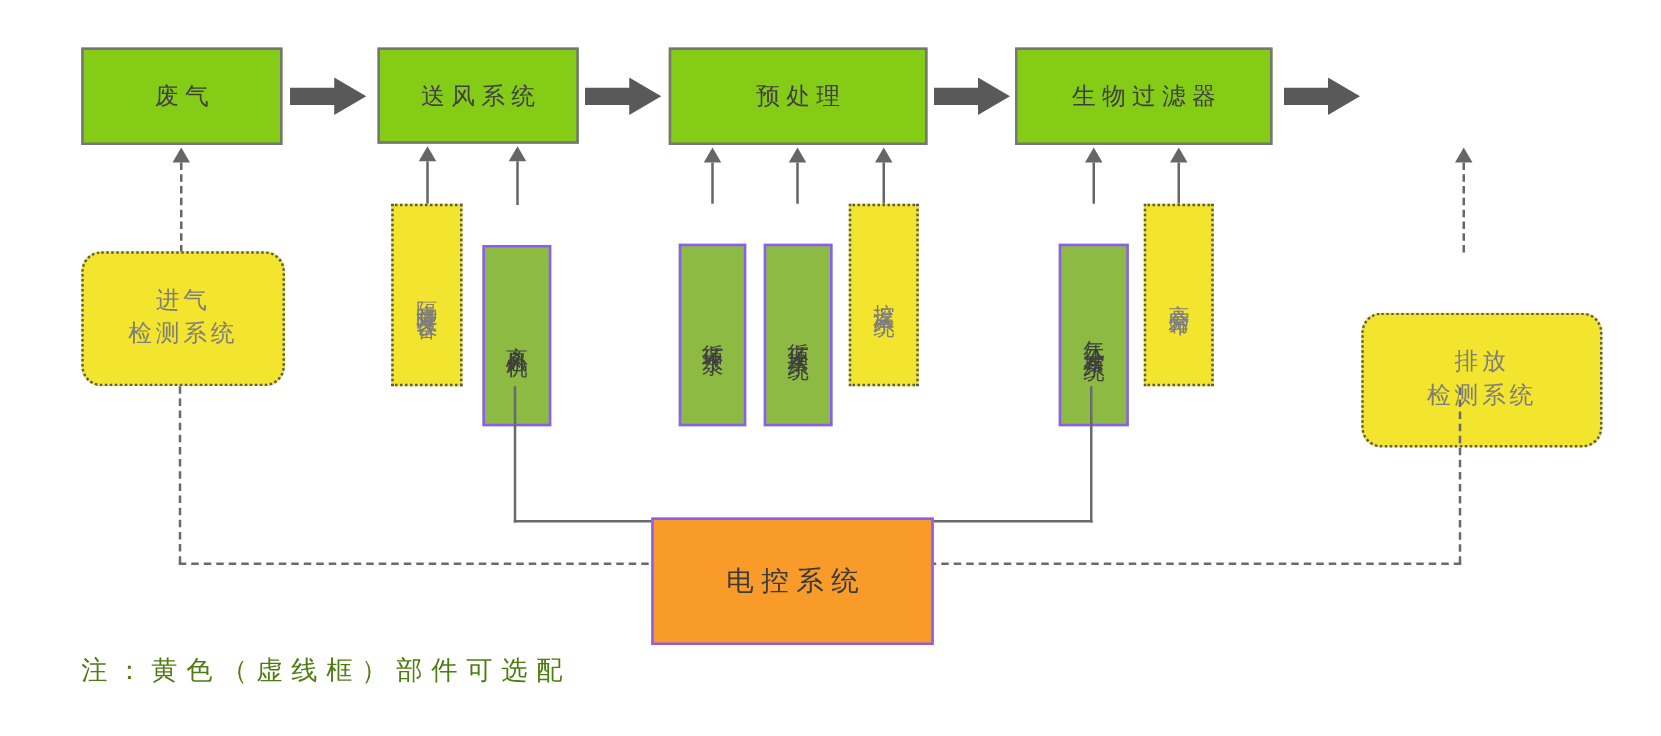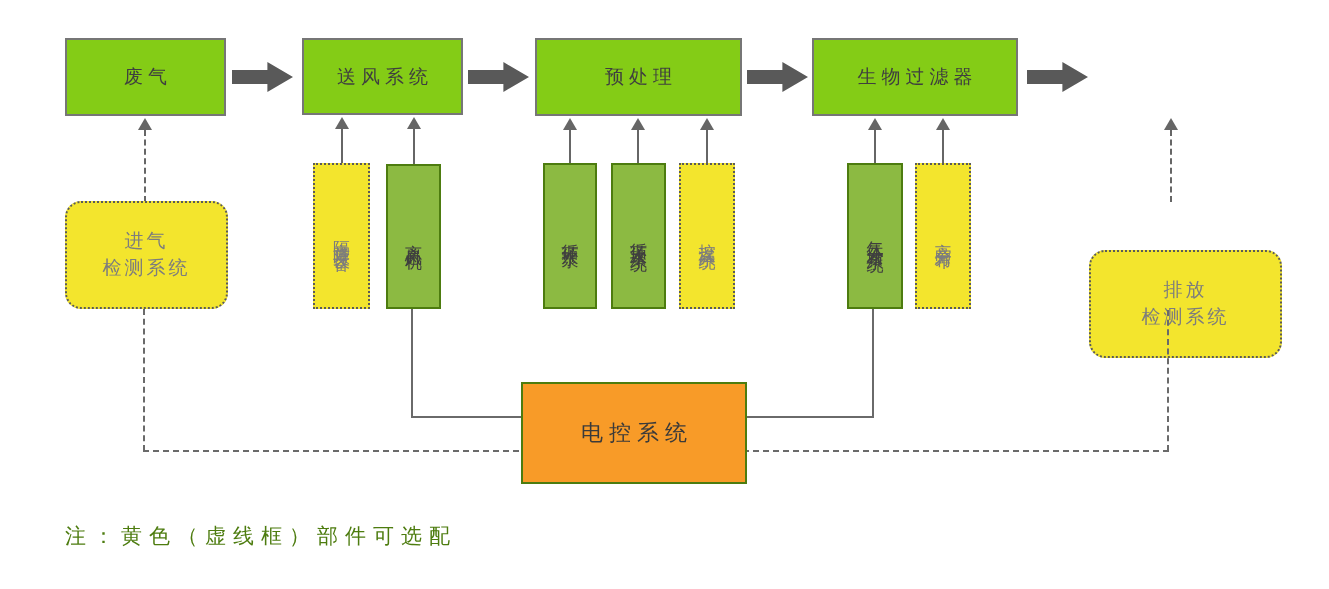--- a/index.html
+++ b/index.html
@@ -25,21 +25,21 @@
     text-indent:5px;
   }
   .fill-purple{background:#84cc16;}
   .fill-green-light{background:#84cc16;}
   .fill-blue{background:#9cc3e5;}
   .fill-green{background:#8cba42;}
   .fill-yellow{background:#f3e52d;}
   .fill-orange{background:#f89b28;}
   
   .dotted{border:2px dotted #5a5a5a;}
-  .solidb{border:2px solid #4d7c0f;}
+  .solidb{border:2px solid #8b5cf6;margin-top:32px;}
   
   .vbox{
     font-size:17px;
     color:#3f3f3f;
   }
   .vbox span{
     writing-mode:vertical-rl;
     text-orientation:upright;
     letter-spacing:3px;
   }

